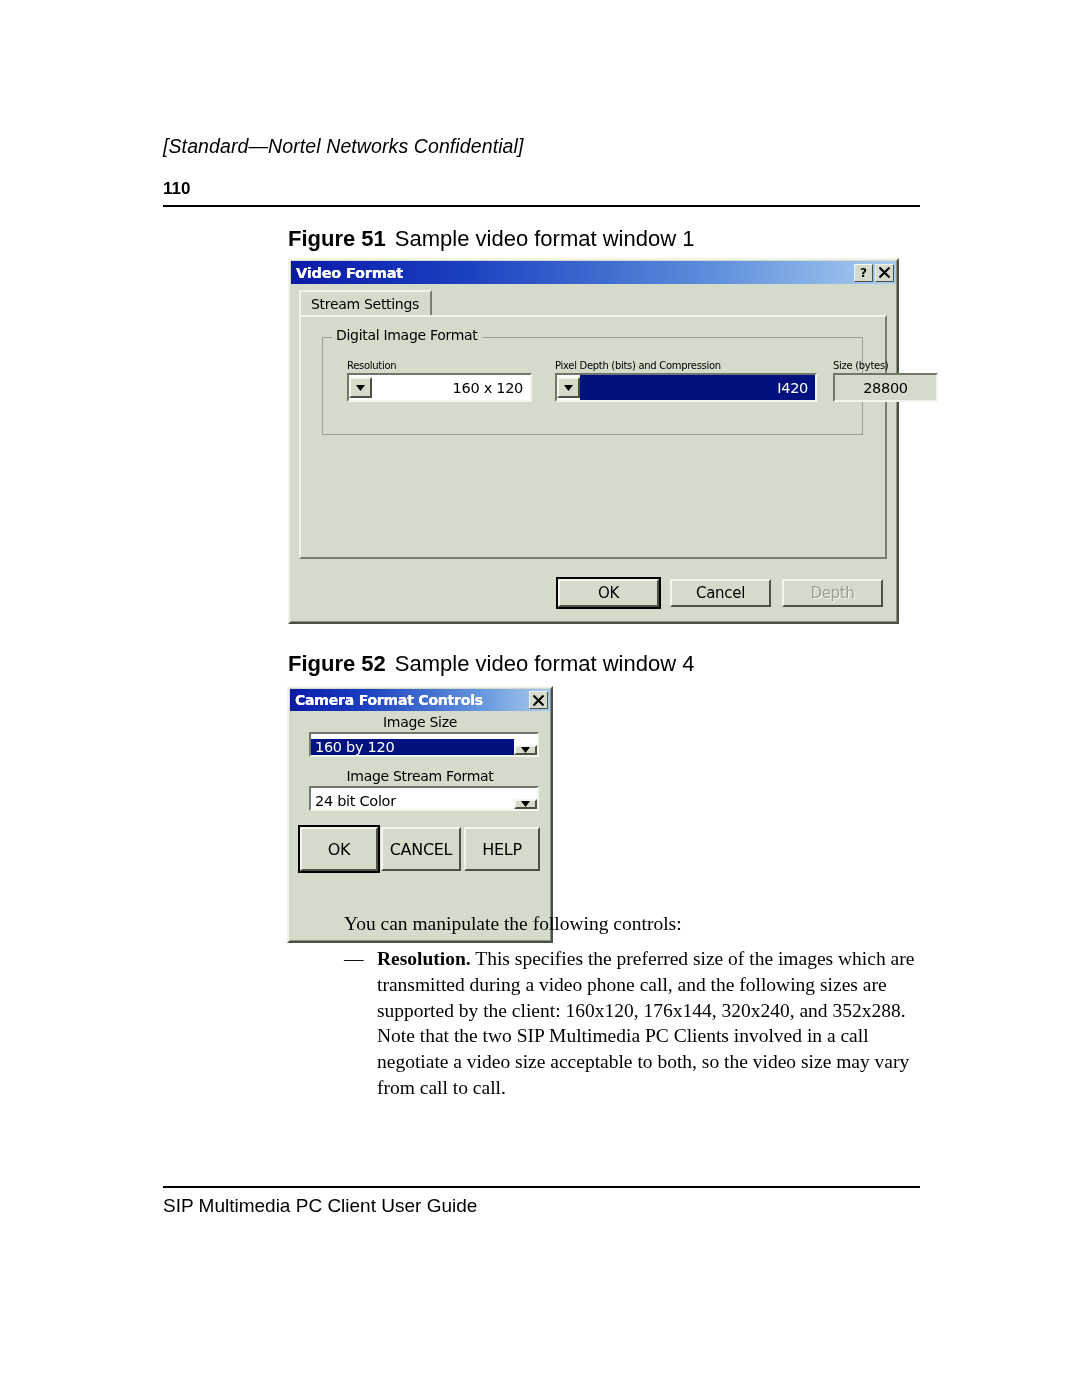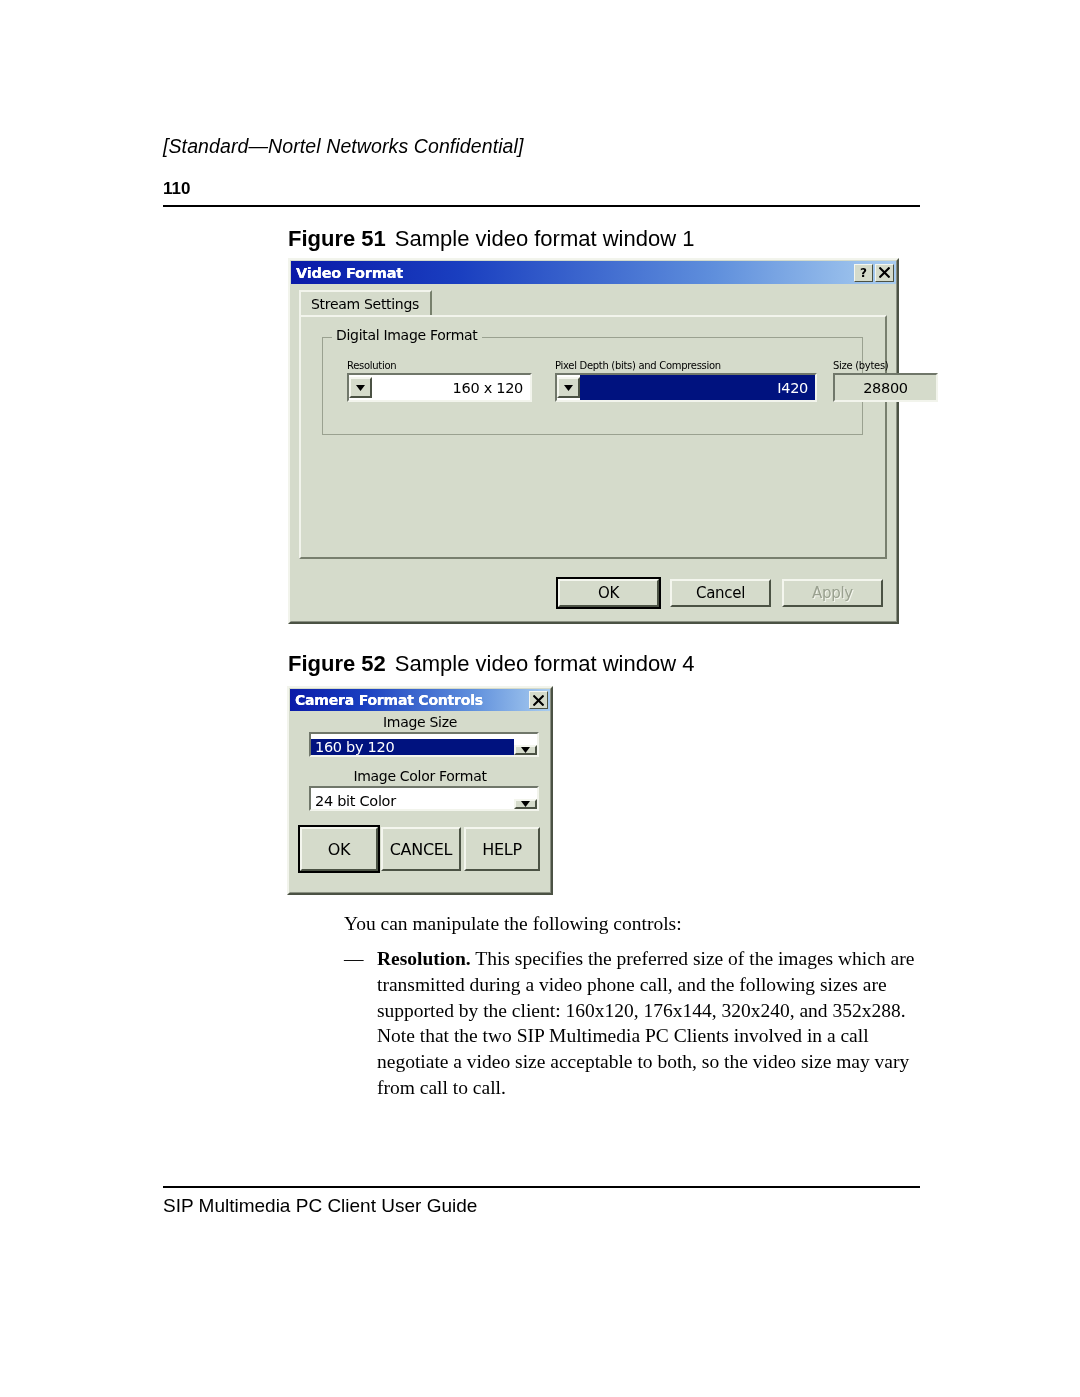--- a/index.html
+++ b/index.html
@@ -269,21 +269,21 @@
   .win-button.disabled {
     color: #9aa190;
     text-shadow: 1px 1px 0 #f4f6ee;
   }
 
   
   #dlg-camera-format {
     left: 287px;
     top: 686px;
     width: 266px;
-    height: 209px;
+    height: 257px;
   }
   #dlg-camera-format .titlebar { height: 22px; }
   #dlg-camera-format .titlebar-text { font-size: 14px; }
   .cf-body {
     position: absolute;
     left: 0; right: 0; top: 22px; bottom: 0;
   }
   .cf-label {
     text-align: center;
     font-family: "DejaVu Sans", sans-serif;
@@ -480,21 +480,21 @@
     </div>
 
     <div class="btnrow">
       <div class="win-button default">
         <span>OK</span>
       </div>
       <div class="win-button">
         <span>Cancel</span>
       </div>
       <div class="win-button disabled">
-        <span>Apply</span>
+        <span>Depth</span>
       </div>
     </div>
 
    </div>
   </div>
 </div>
 
 <div class="figure-caption" id="caption-52">
   <span class="fig-num">Figure 52</span><span>Sample video format window 4</span>
 </div>
@@ -516,21 +516,21 @@
       <div class="cf-label">Image Size</div>
       <div class="cf-combo">
         <span class="cf-combo-text selected">160 by 120</span>
         <span class="cf-combo-arrow">
           <svg width="9" height="6" viewBox="0 0 9 6" aria-hidden="true">
                 <path d="M0 0 H9 L4.5 6 Z" fill="#000"></path>
               </svg>
         </span>
       </div>
 
-      <div class="cf-label" style="margin-top:11px;">Image Color Format</div>
+      <div class="cf-label" style="margin-top:11px;">Image Stream Format</div>
       <div class="cf-combo">
         <span class="cf-combo-text">24 bit Color</span>
         <span class="cf-combo-arrow">
           <svg width="9" height="6" viewBox="0 0 9 6" aria-hidden="true">
                 <path d="M0 0 H9 L4.5 6 Z" fill="#000"></path>
               </svg>
         </span>
       </div>
 
       <div class="cf-btnrow">

